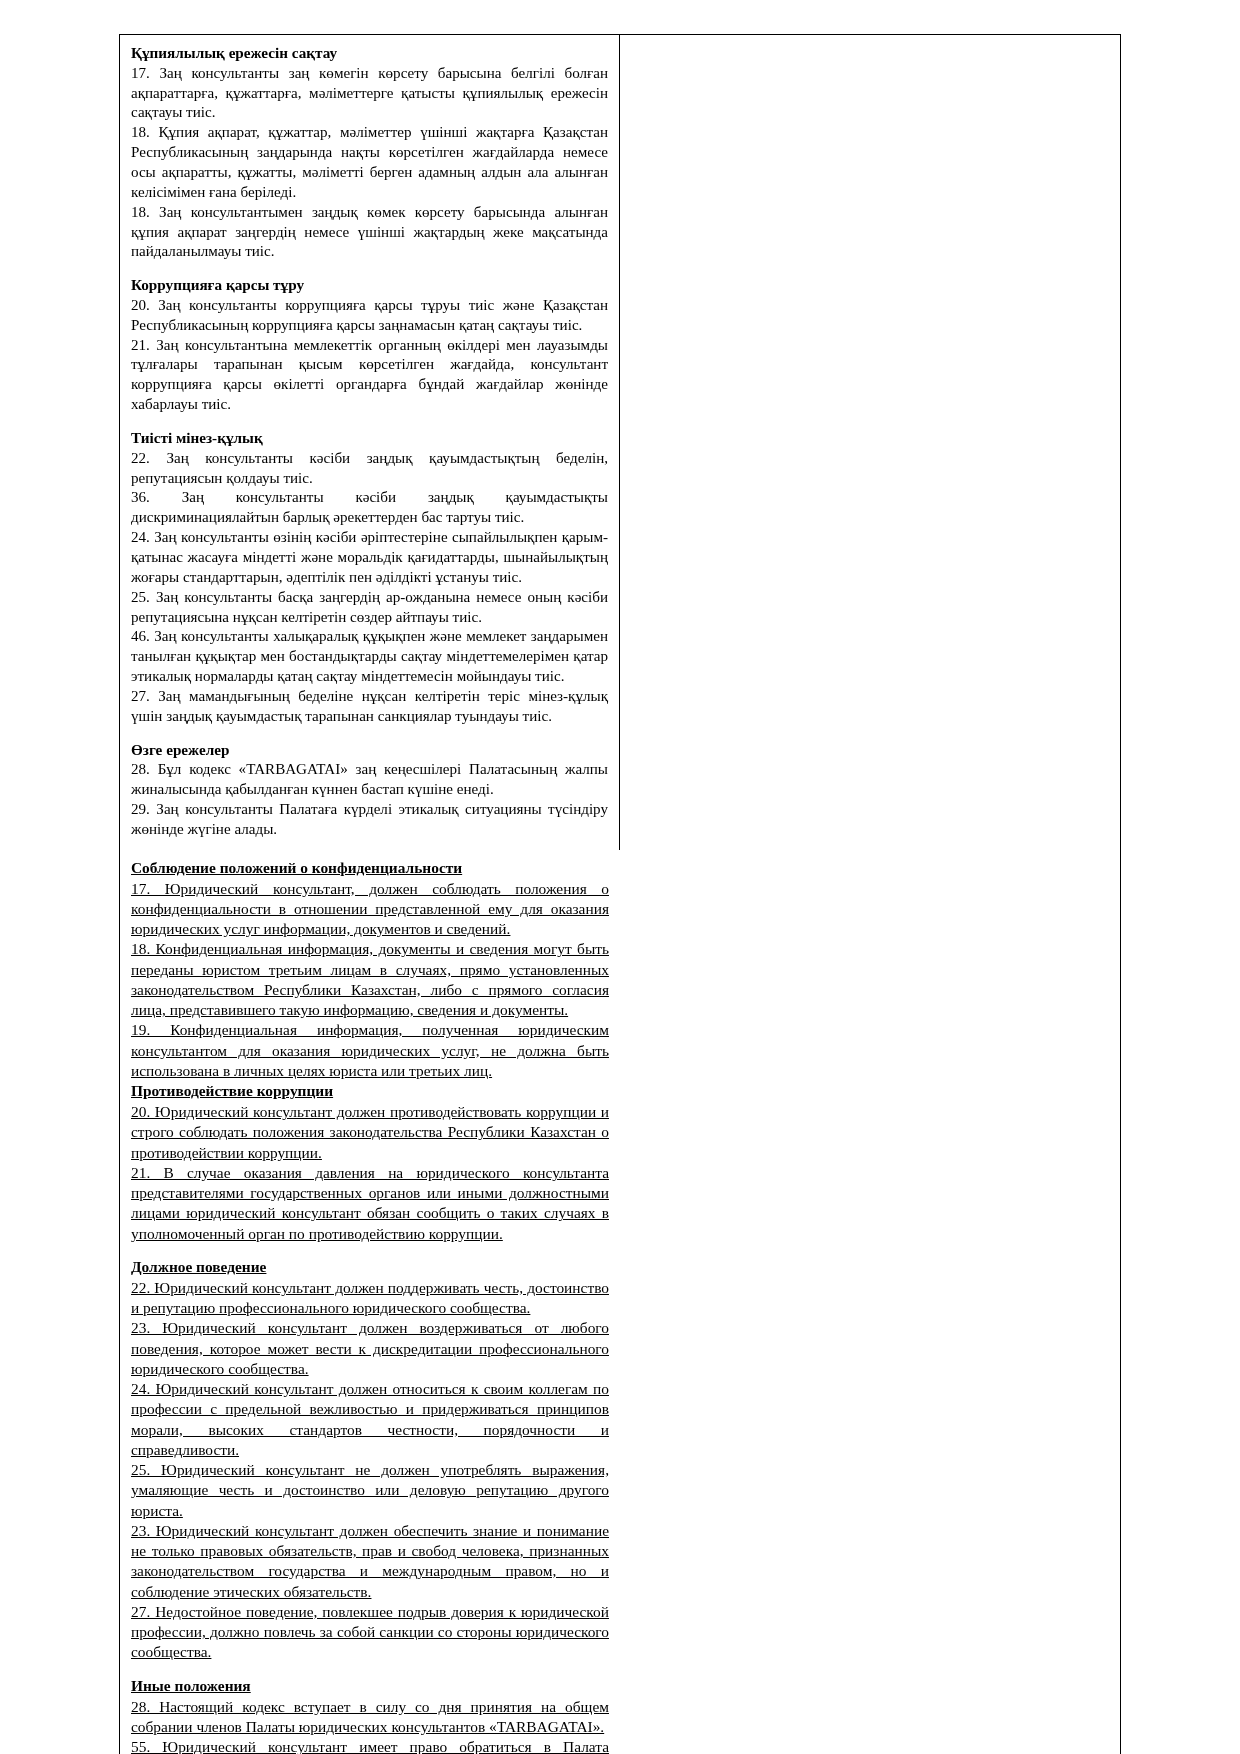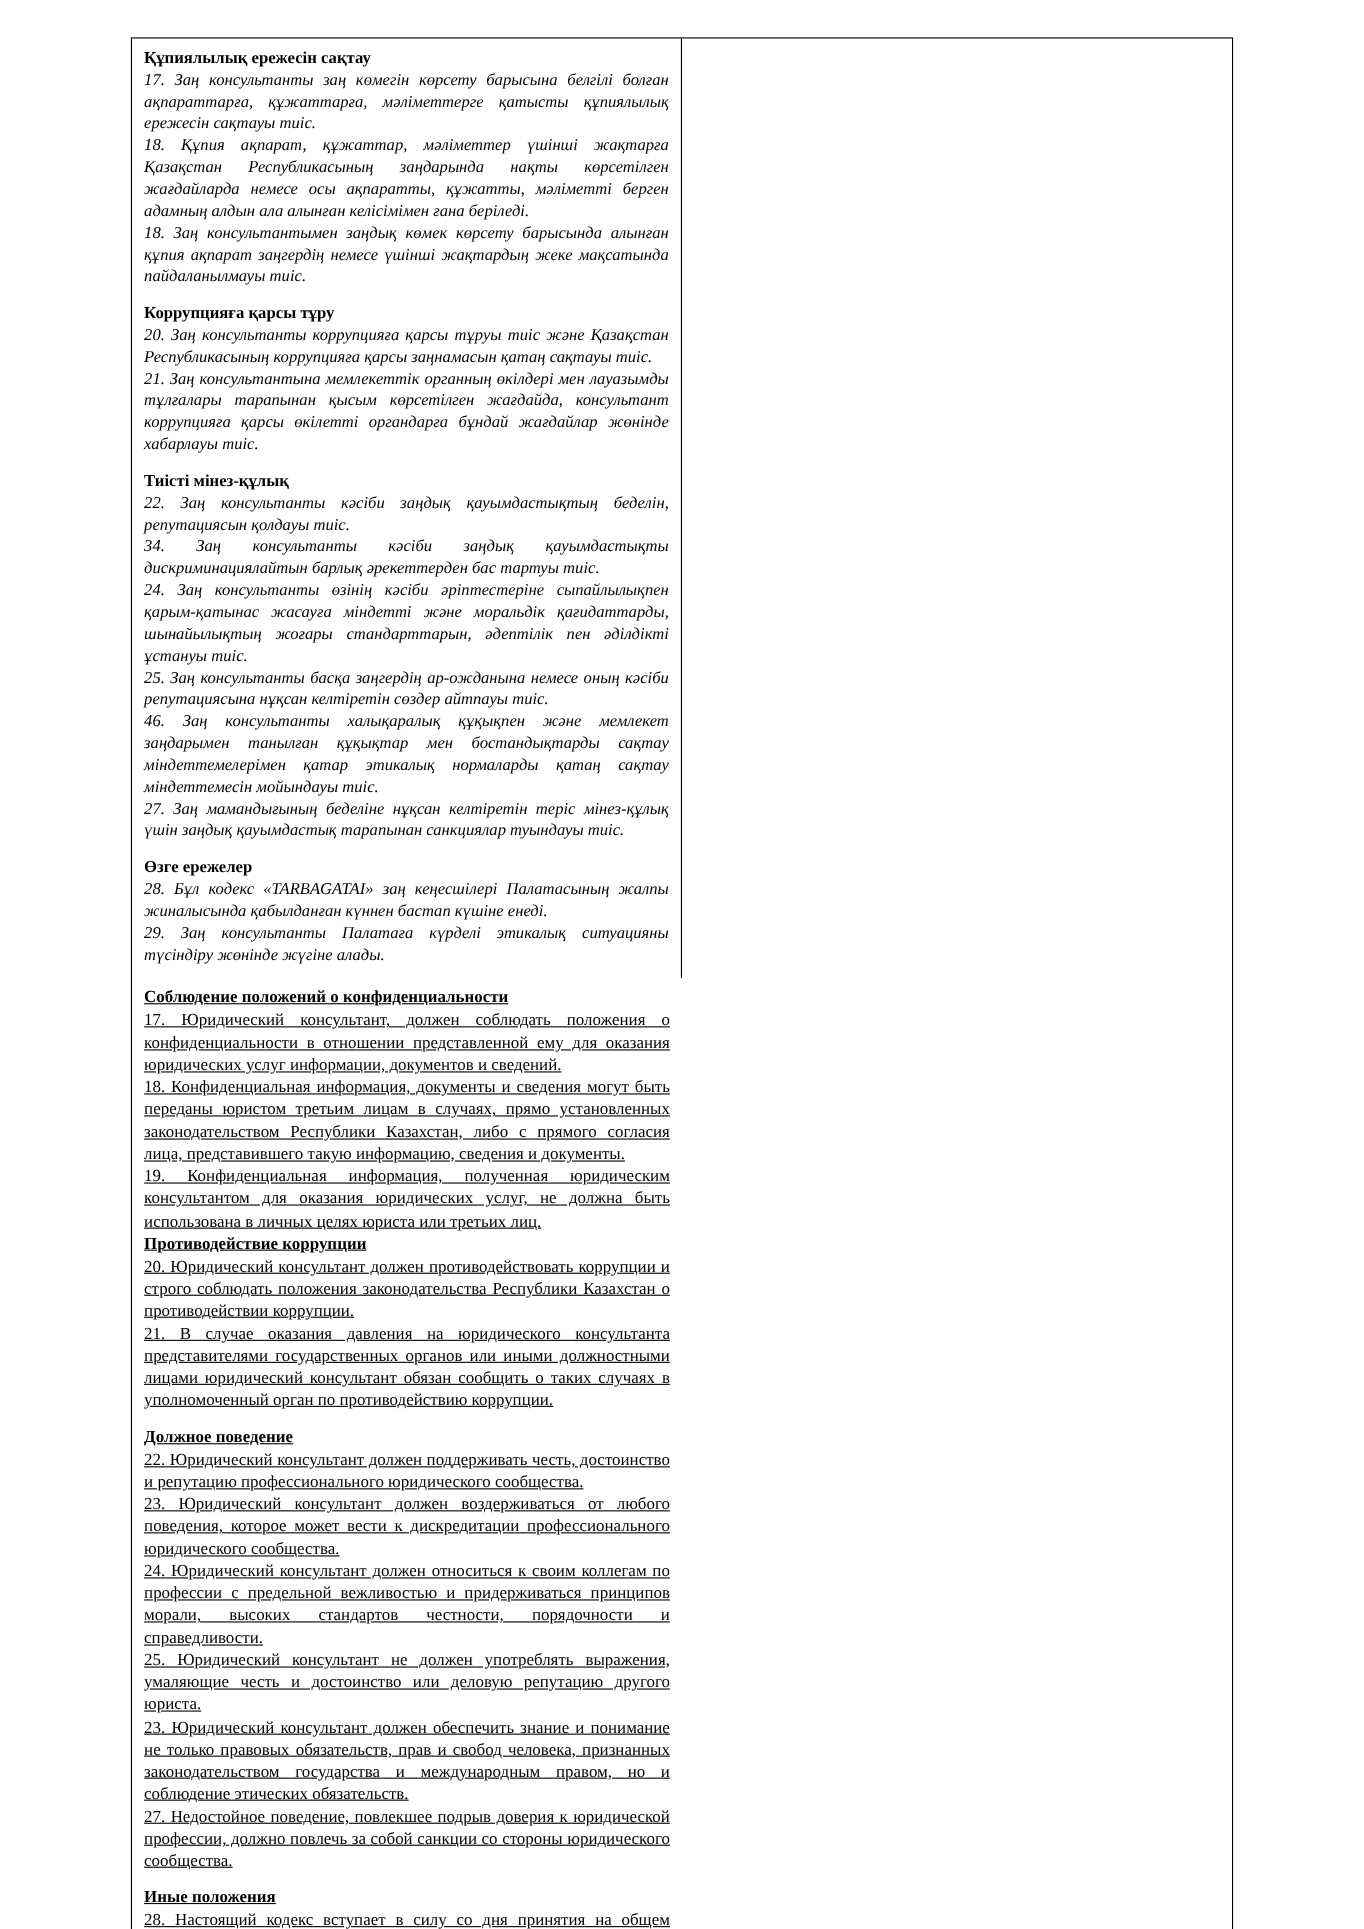--- a/index.html
+++ b/index.html
@@ -58,21 +58,20 @@
     text-justify: inter-word;
     hyphens: auto;
   }
   .col-right p.para,
   .col-right .sec-head {
     font-size: 15.4px;
     text-decoration: underline;
   }
   .col-left p.para {
     font-size: 15.1px;
-    font-style: italic;
   }
 </style>
 </head>
 <body>
 
 <div class="page">
   <div class="doc-table">
 
     <div class="col col-left">
 
@@ -80,21 +79,21 @@
       <p class="para">17. Заң консультанты заң көмегін көрсету барысына белгілі болған ақпараттарға, құжаттарға, мәліметтерге қатысты құпиялылық ережесін сақтауы тиіс.</p>
       <p class="para">18. Құпия ақпарат, құжаттар, мәліметтер үшінші жақтарға Қазақстан Республикасының заңдарында нақты көрсетілген жағдайларда немесе осы ақпаратты, құжатты, мәліметті берген адамның алдын ала алынған келісімімен ғана беріледі.</p>
       <p class="para">18. Заң консультантымен заңдық көмек көрсету барысында алынған құпия ақпарат заңгердің немесе үшінші жақтардың жеке мақсатында пайдаланылмауы тиіс.</p>
 
       <div class="sec-head spaced">Коррупцияға қарсы тұру</div>
       <p class="para">20. Заң консультанты коррупцияға қарсы тұруы тиіс және Қазақстан Республикасының коррупцияға қарсы заңнамасын қатаң сақтауы тиіс.</p>
       <p class="para">21. Заң консультантына мемлекеттік органның өкілдері мен лауазымды тұлғалары тарапынан қысым көрсетілген жағдайда, консультант коррупцияға қарсы өкілетті органдарға бұндай жағдайлар жөнінде хабарлауы тиіс.</p>
 
       <div class="sec-head spaced">Тиісті мінез-құлық</div>
       <p class="para">22. Заң консультанты кәсіби заңдық қауымдастықтың беделін, репутациясын қолдауы тиіс.</p>
-      <p class="para">34. Заң консультанты кәсіби заңдық қауымдастықты дискриминациялайтын барлық әрекеттерден бас тартуы тиіс.</p>
+      <p class="para">36. Заң консультанты кәсіби заңдық қауымдастықты дискриминациялайтын барлық әрекеттерден бас тартуы тиіс.</p>
       <p class="para">24. Заң консультанты өзінің кәсіби әріптестеріне сыпайлылықпен қарым-қатынас жасауға міндетті және моральдік қағидаттарды, шынайылықтың жоғары стандарттарын, әдептілік пен әділдікті ұстануы тиіс.</p>
       <p class="para">25. Заң консультанты басқа заңгердің ар-ожданына немесе оның кәсіби репутациясына нұқсан келтіретін сөздер айтпауы тиіс.</p>
       <p class="para">46. Заң консультанты халықаралық құқықпен және мемлекет заңдарымен танылған құқықтар мен бостандықтарды сақтау міндеттемелерімен қатар этикалық нормаларды қатаң сақтау міндеттемесін мойындауы тиіс.</p>
       <p class="para">27. Заң мамандығының беделіне нұқсан келтіретін теріс мінез-құлық үшін заңдық қауымдастық тарапынан санкциялар туындауы тиіс.</p>
 
       <div class="sec-head spaced">Өзге ережелер</div>
       <p class="para">28. Бұл кодекс «TARBAGATAI» заң кеңесшілері Палатасының жалпы жиналысында қабылданған күннен бастап күшіне енеді.</p>
       <p class="para">29. Заң консультанты Палатаға күрделі этикалық ситуацияны түсіндіру жөнінде жүгіне алады.</p>
 
     </div>

